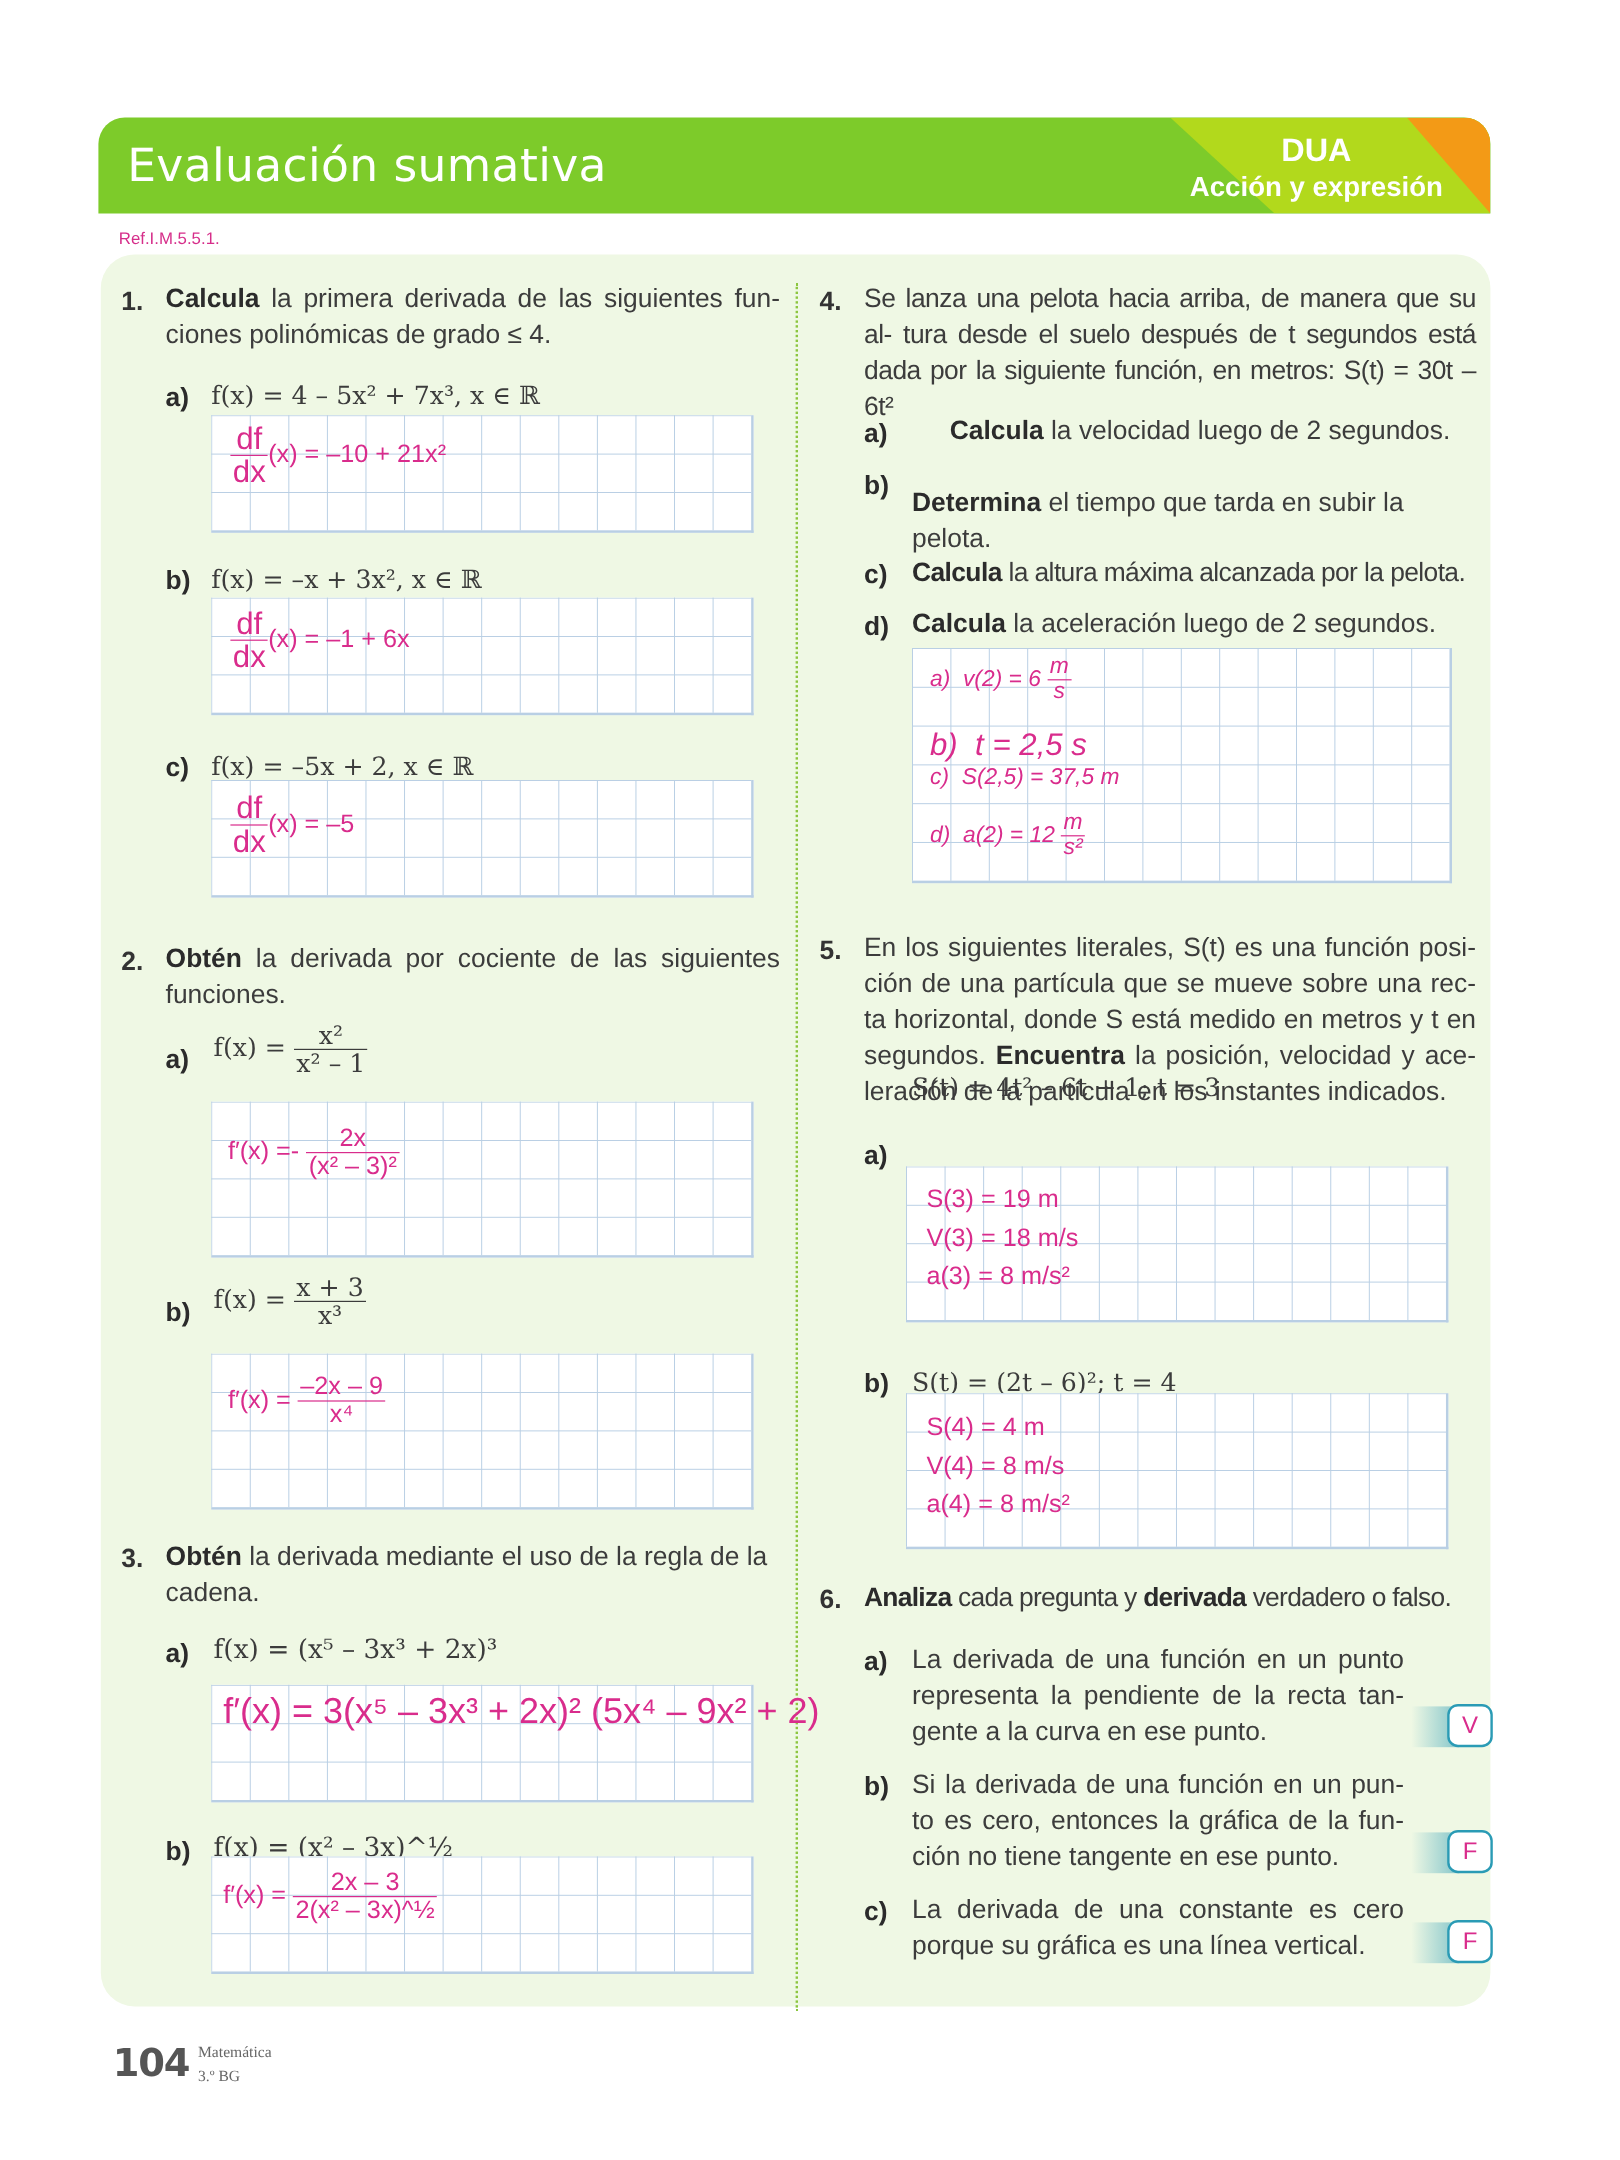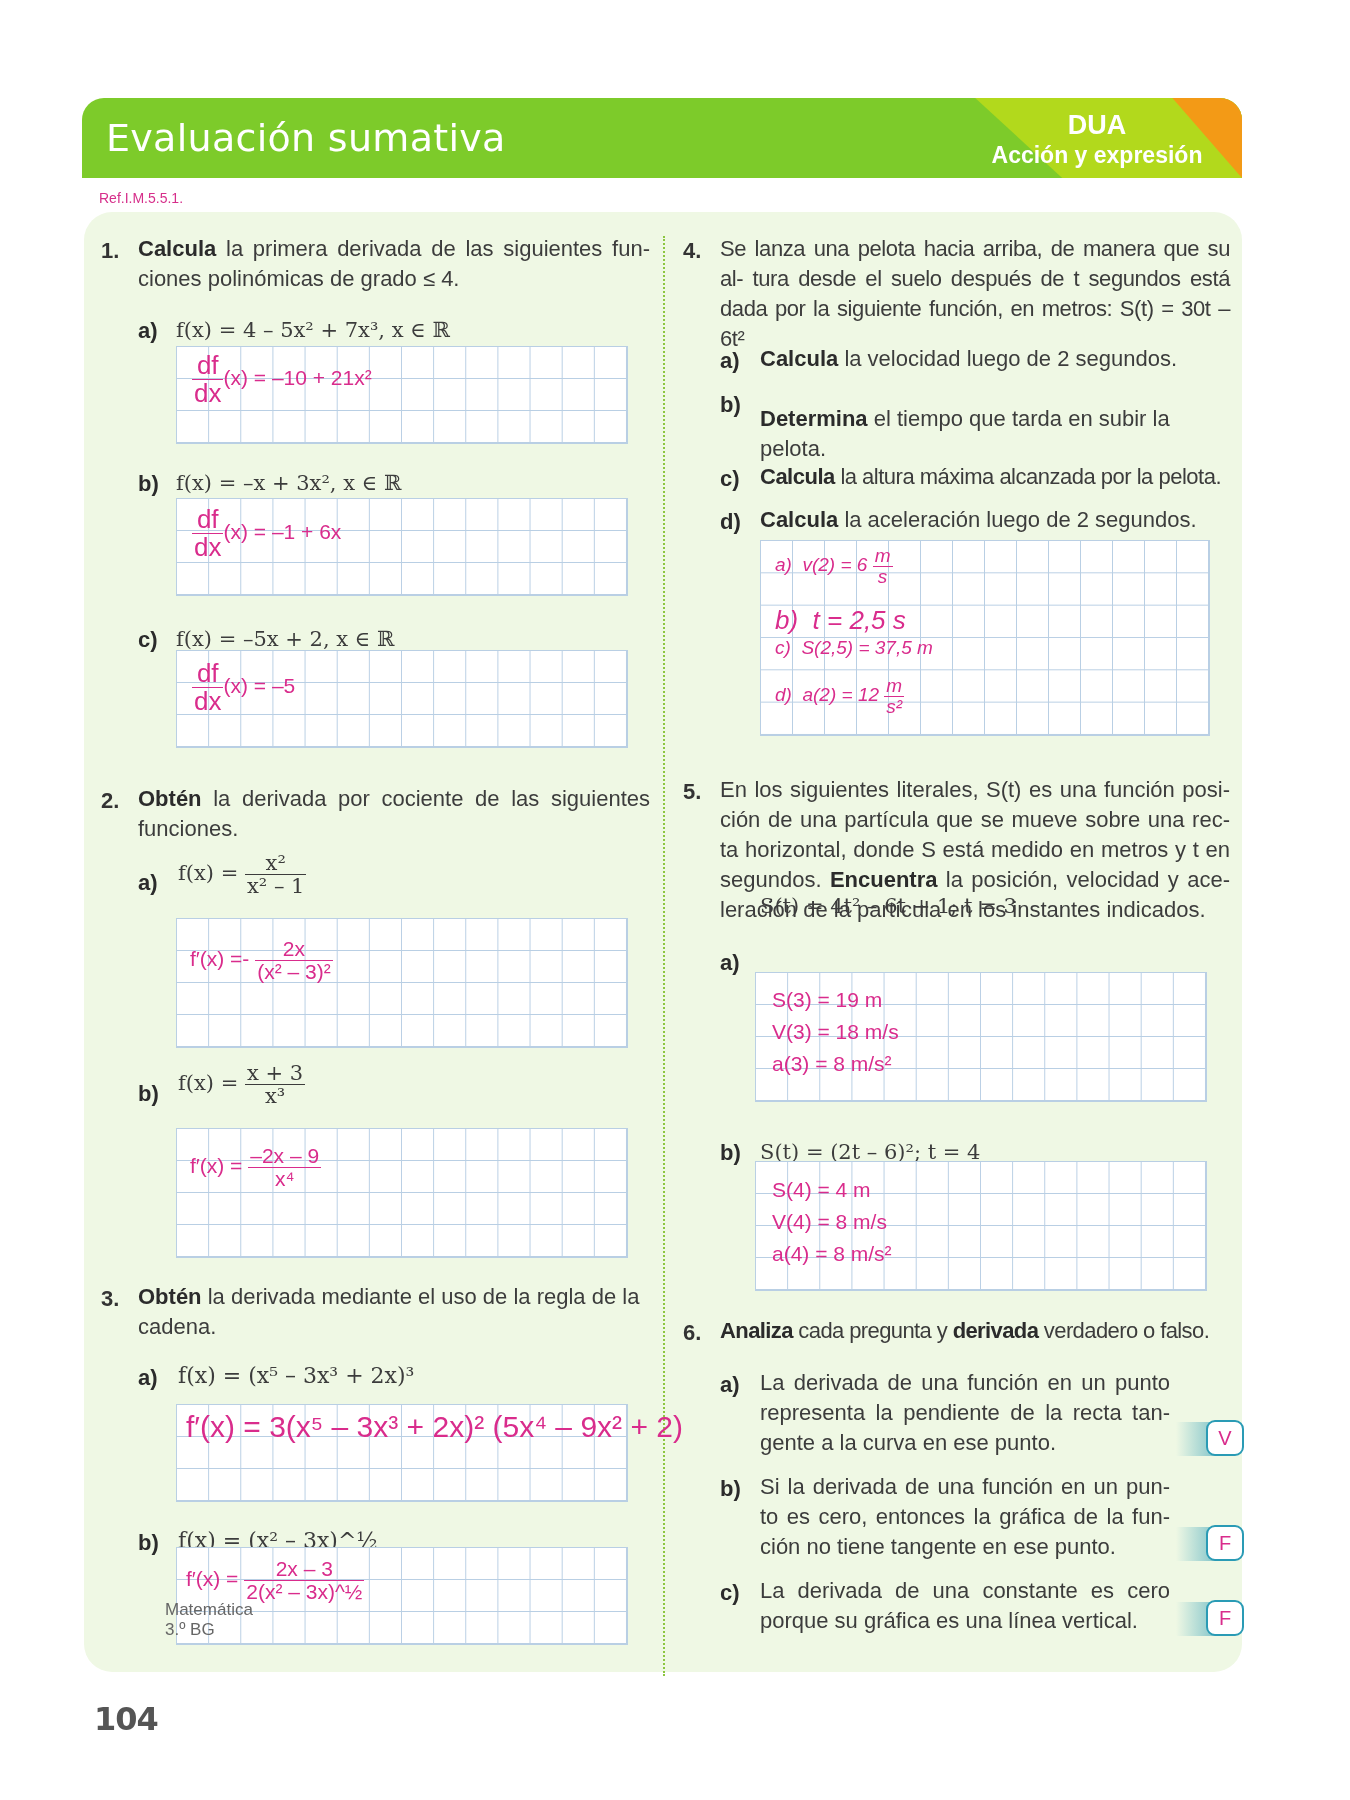--- a/index.html
+++ b/index.html
@@ -25,21 +25,21 @@
     border-right:2px solid #b9cfe4; border-bottom:2px solid #b9cfe4; box-sizing:border-box; }
   .ans { position:absolute; color:#d92c8c; font-size:21px; font-family:"Liberation Sans", sans-serif; white-space:nowrap; }
   .ans i { font-style:italic; }
   .frac { display:inline-block; vertical-align:middle; text-align:center; line-height:1.05; }
   .frac .num { display:block; border-bottom:1.5px solid currentColor; padding:0 2px; }
   .frac .den { display:block; padding:0 2px; }
   .frac.small { font-size:26px; }
   .tf-strip { position:absolute; width:40px; height:34px; background:linear-gradient(to right, rgba(42,155,181,0), rgba(42,155,181,0.55)); }
   .tf-box { position:absolute; width:38px; height:36px; background:#ffffff; border:2px solid #2a9bb5; border-radius:9px; box-sizing:border-box; color:#d92c8c; font-size:20px; text-align:center; line-height:32px; }
   .footer-num { position:absolute; left:94px; top:1700px; font-size:32px; font-weight:bold; color:#555; font-family:"DejaVu Sans", sans-serif; letter-spacing:-1px; }
-  .footer-sub { position:absolute; left:165px; top:1600px; font-size:17px; color:#666; line-height:20px; font-family:Liberation Sans, sans-serif; }
+  .footer-sub { position:absolute; left:165px; top:1700px; font-size:13px; color:#666; line-height:20px; font-family:Liberation Serif, serif; }
 </style>
 </head>
 <body>
 
 <div class="header">
   <div class="lime"></div>
   <div class="orange"></div>
   <div class="header-title">Evaluación sumativa</div>
   <div class="dua-title">DUA</div>
   <div class="dua-sub">Acción y expresión</div>
@@ -90,21 +90,21 @@
 
 <div class="sub-label" style="left:138px; top:1530px;">b)</div>
 <div class="formula" style="left:178px; top:1528px; font-size:22px;">f(x) = (x² – 3x)^½</div>
 <div class="grid" style="left: 176px; top: 1547px; width: 452px; height: 98px; background-size: 32.1429px 32px;"></div>
 <div class="ans" style="left:186px; top:1558px;"><span>f′(x) =</span> <span class="frac"><span class="num">2x – 3</span><span class="den">2(x² – 3x)^½</span></span></div>
 
 <div class="q-num" style="left:683px; top:238px;">4.</div>
 <div class="q-text" style="left:720px; top:234px; width:510px; text-align:justify; letter-spacing:-0.4px;">Se lanza una pelota hacia arriba, de manera que su al- tura desde el suelo después de t segundos está dada por la siguiente función, en metros: S(t) = 30t – 6t²</div>
 
 <div class="sub-label" style="left:720px; top:348px;">a)</div>
-<div class="q-text" style="left:760px; top:344px; width:480px;"><b>Calcula</b><span> la velocidad luego de 2 segundos.</span></div>
+<div class="q-text" style="left:760px; top:344px; width:480px;text-align:center;"><b>Calcula</b><span> la velocidad luego de 2 segundos.</span></div>
 <div class="sub-label" style="left:720px; top:392px;">b)</div>
 <div class="q-text" style="left:760px; top:404px; width:470px;"><b>Determina</b><span> el tiempo que tarda en subir la pelota.</span></div>
 <div class="sub-label" style="left:720px; top:466px;">c)</div>
 <div class="q-text" style="left:760px; top:462px; width:490px; letter-spacing:-0.5px;"><b>Calcula</b><span> la altura máxima alcanzada por la pelota.</span></div>
 <div class="sub-label" style="left:720px; top:509px;">d)</div>
 <div class="q-text" style="left:760px; top:505px; width:480px;"><b>Calcula</b><span> la aceleración luego de 2 segundos.</span></div>
 
 <div class="grid" style="left: 760px; top: 540px; width: 450px; height: 196px; background-size: 32px 32.3333px;"></div>
 <div class="ans" style="left:775px; top:546px; font-size:19px;"><i>a)</i>&nbsp; <i>v(2) = 6</i> <span class="frac"><i class="num">m</i><i class="den">s</i></span></div>
 <div class="ans" style="left:775px; top:605px; font-size:26px;"><i>b)</i>&nbsp; <i>t = 2,5 s</i></div>

